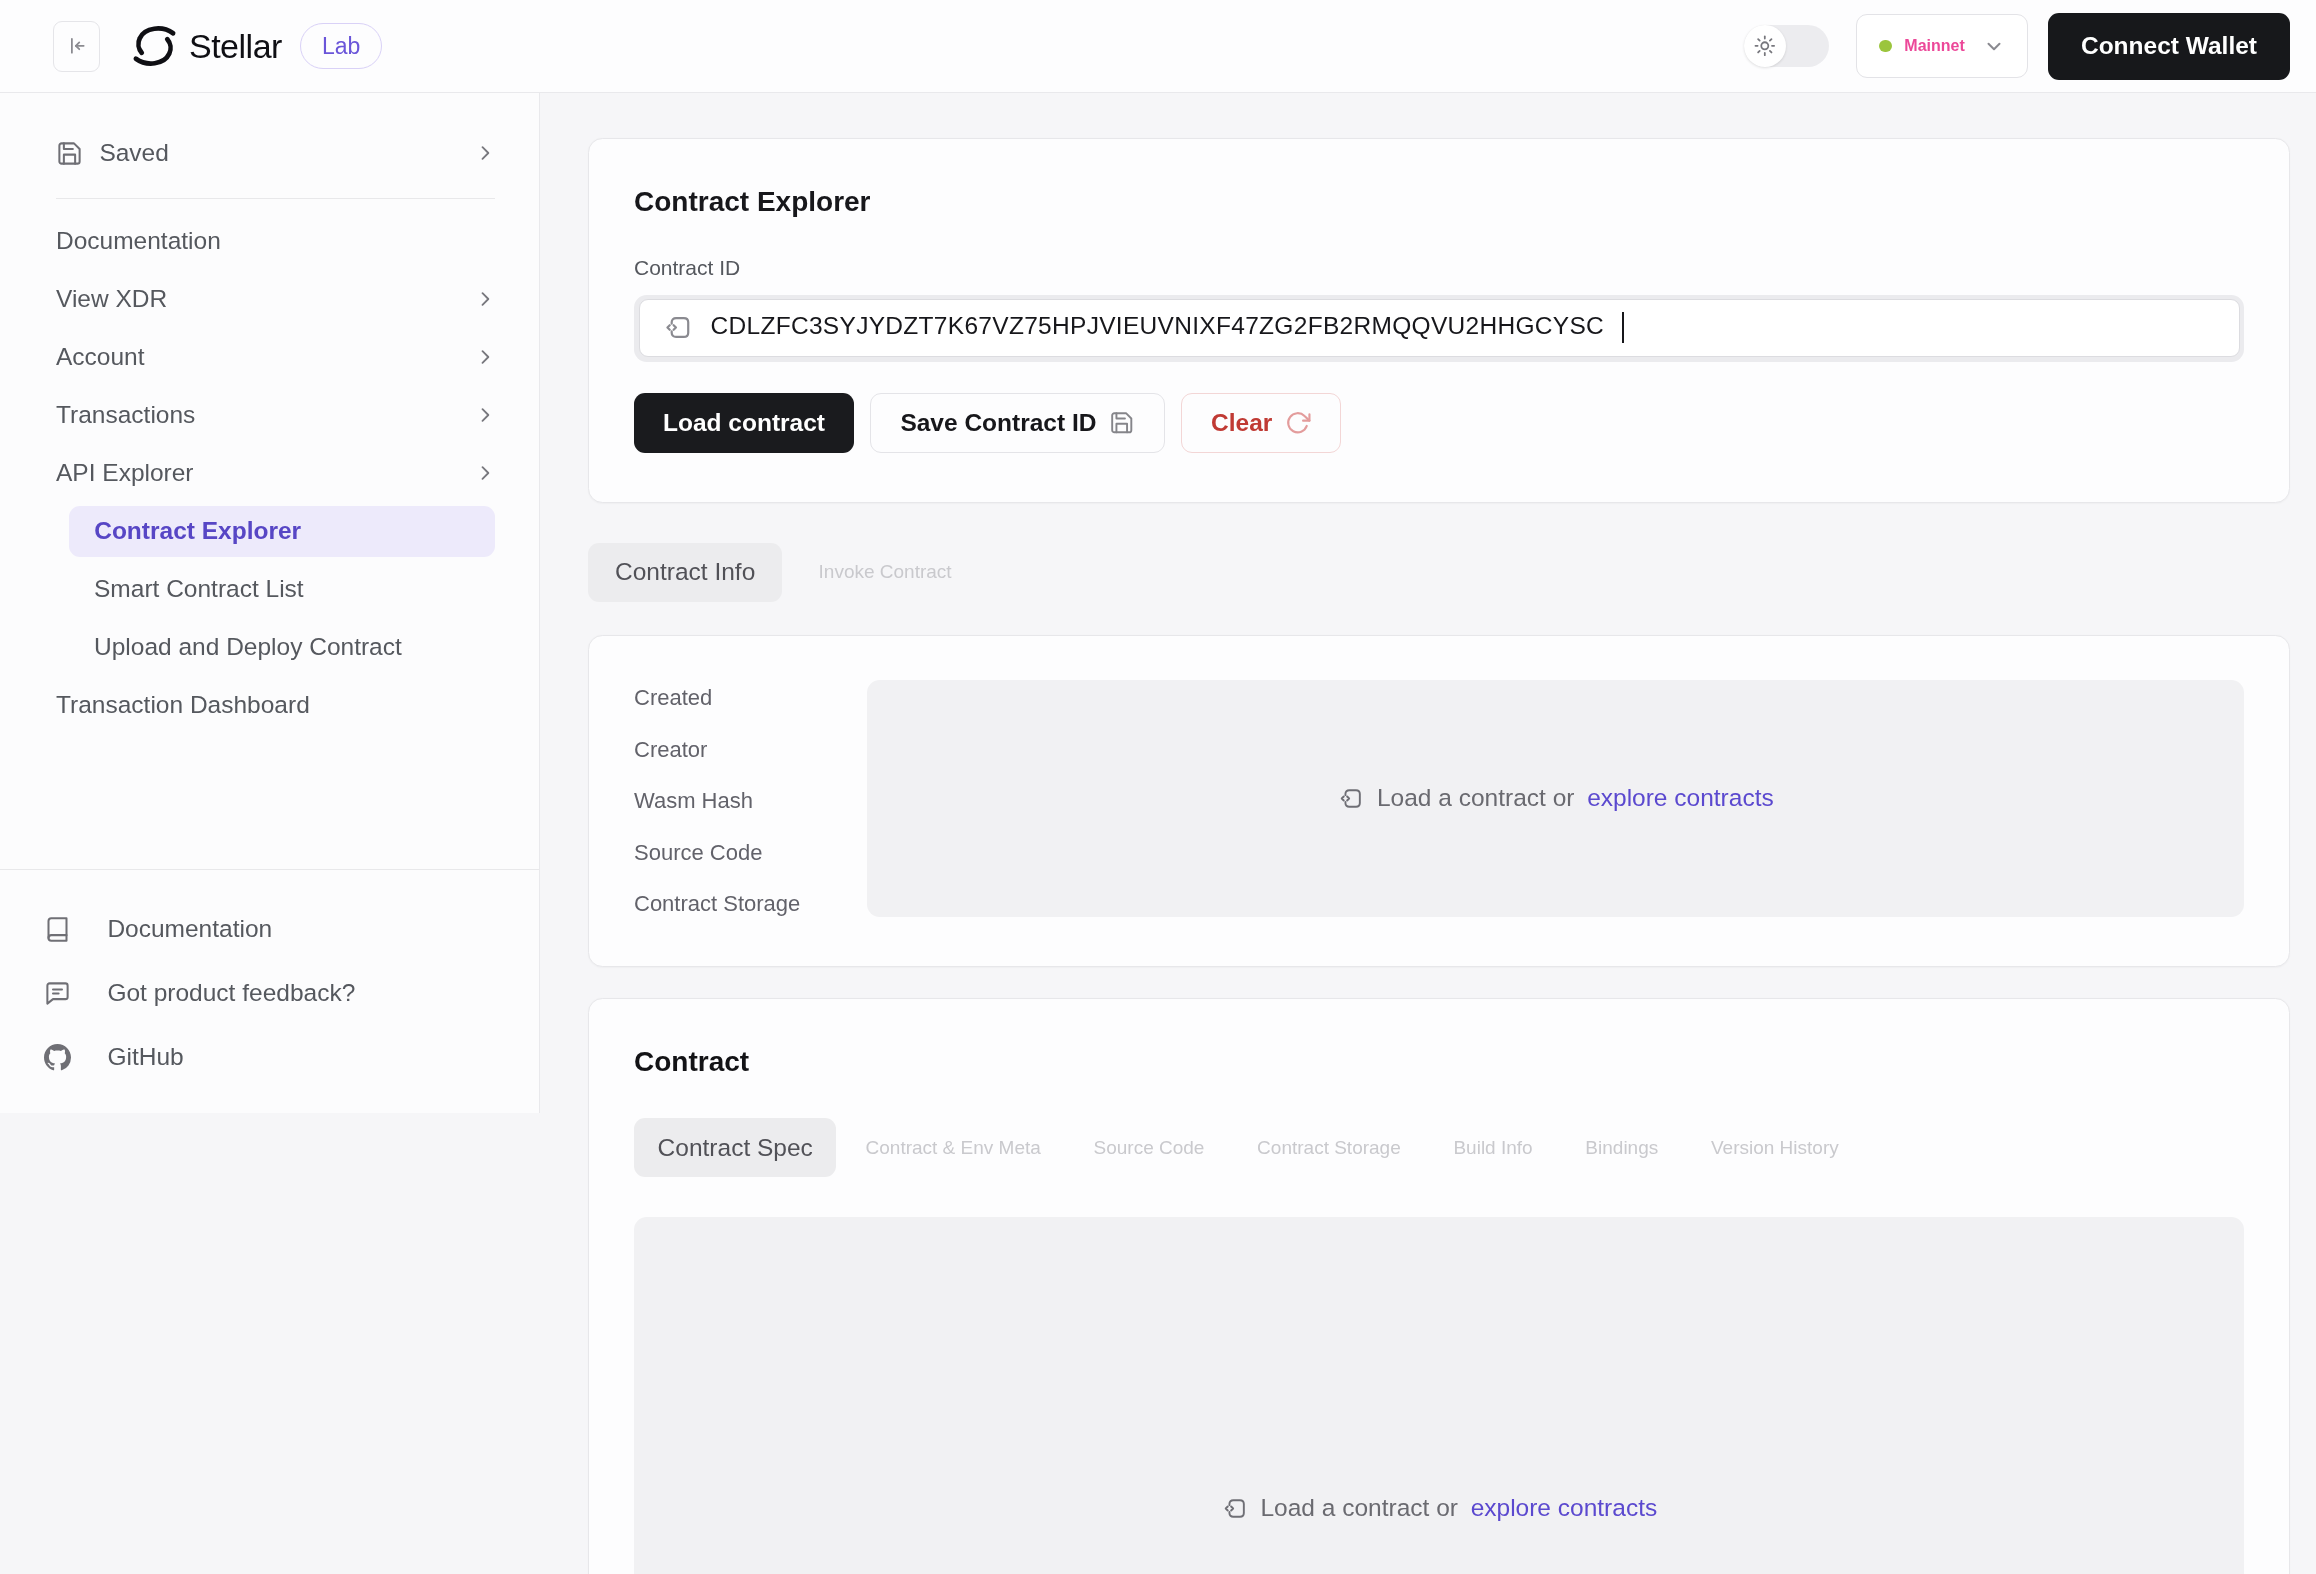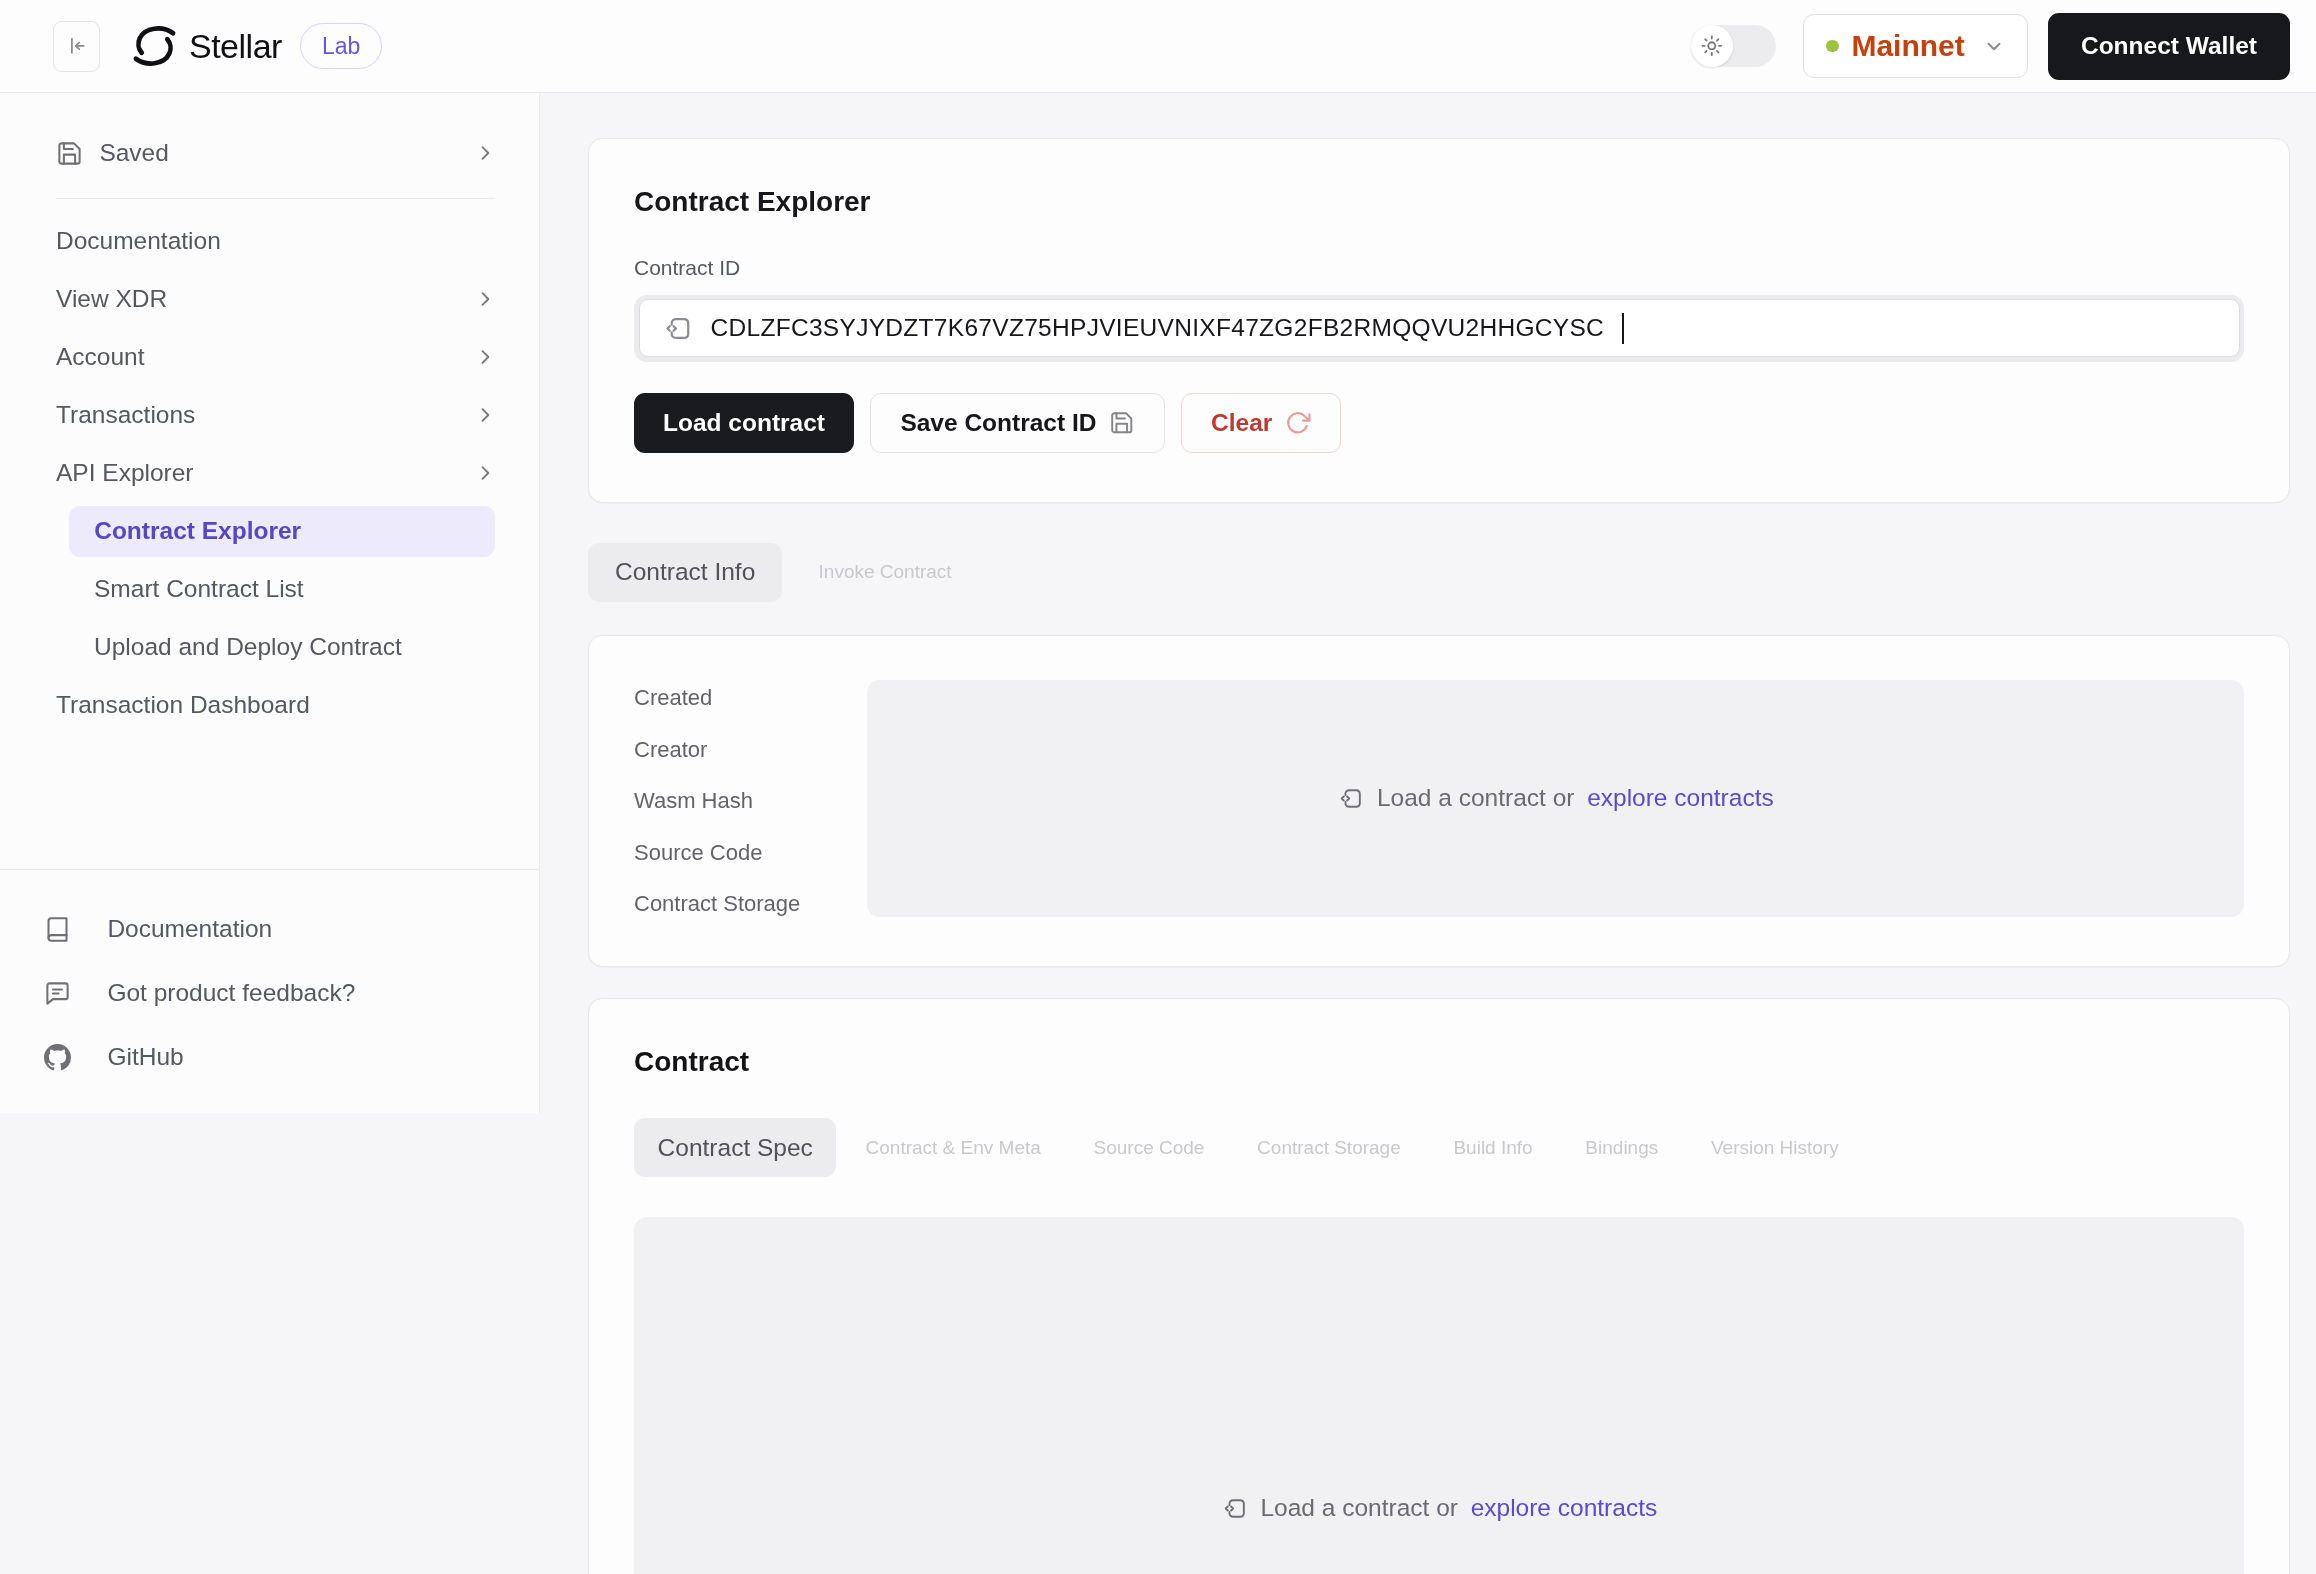--- a/index.html
+++ b/index.html
@@ -37,21 +37,21 @@
   .theme-knob {
     position:absolute; left:0px; top:0px; width:42px; height:42px; border-radius:50%;
     background:#ffffff; box-shadow:0 0.9px 2.7px rgba(0,0,0,0.12);
     display:flex; align-items:center; justify-content:center; color:#77777d;
   }
   .network-btn {
     margin-left:27px; height:64px; border:0.9px solid #e3e3e7; border-radius:11px;
     background:#ffffff; display:flex; align-items:center; padding:0 22px; gap:12.7px; cursor:pointer;
   }
   .network-dot { width:12.7px; height:12.7px; border-radius:50%; background:#9bc53d; }
-  .network-label { font-size:30px; font-weight:700; color:#c2410c; }
+  .network-label { font-size:16px; font-weight:700; color:#ec4899; }
   .network-btn .chev { color:#8a8a90; margin-left:5.5px; }
   .connect-btn {
     margin-left:20px; height:67px; border-radius:11px; background:#17181b; border:none;
     color:#ffffff; font-size:24.5px; font-weight:700; padding:0 33px; cursor:pointer;
     font-family:"Liberation Sans", sans-serif;
   }
 
   
   .content { flex:1; display:flex; min-height:0; }
 
@@ -85,21 +85,21 @@
   .card {
     background:#fdfdfe; border:0.9px solid #e7e7ea; border-radius:14.5px;
     box-shadow:0 0.9px 1.8px rgba(0,0,0,0.03);
   }
   .card-explorer { padding:47px 45px 49px 45px; }
   .card-title { font-size:28px; font-weight:600; color:#17171b; }
   .field-label { margin-top:38px; font-size:21px; color:#55585e; }
   .input-wrap { margin-top:14.5px; background:#ebebee; border-radius:12.7px; padding:4.5px; }
   .text-input {
     background:#ffffff; border:0.9px solid #dcdce0; border-radius:9px; height:58px;
-    display:flex; align-items:center; padding:4px 22px; gap:18px; cursor:text;
+    display:flex; padding:12px 22px; gap:18px; cursor:text;
   }
   .text-input .icon { color:#8a8a90; display:flex; }
   .input-value { font-size:24.5px; color:#17171b; white-space:nowrap; letter-spacing:0.3px; }
   .caret { width:1.8px; height:31px; background:#17171b; }
   .btn-row { margin-top:31px; display:flex; gap:16.4px; }
   .btn {
     height:60px; border-radius:11px; font-size:24.5px; font-weight:700; cursor:pointer;
     display:flex; align-items:center; gap:12.7px; padding:0 29px;
     font-family:"Liberation Sans", sans-serif;
   }

